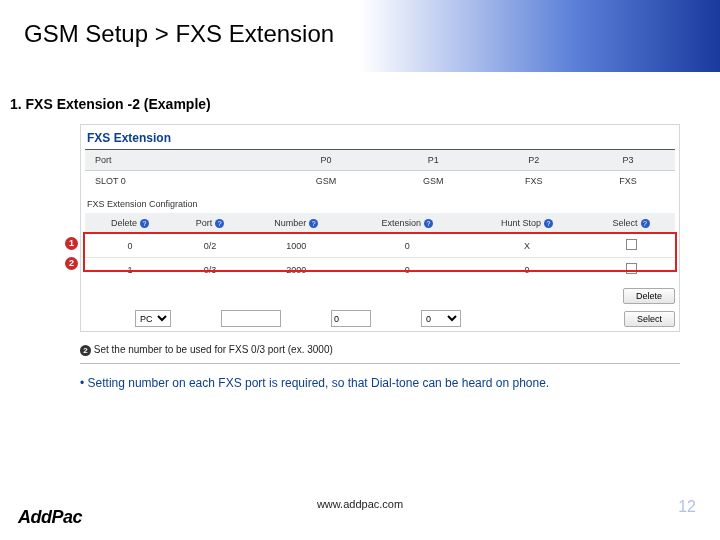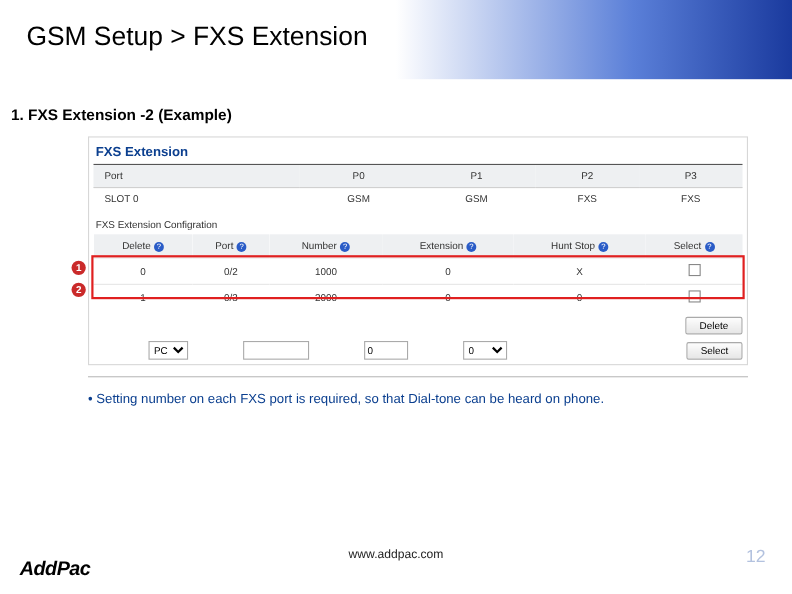--- a/index.html
+++ b/index.html
@@ -261,19 +261,20 @@
         <input class="fake-num" value="" style="">
         <input class="fake-num" style="width: 40px;" value="0">
         <select class="fake" style="width:40px"><option>0</option></select>
       </div>
       <span class="btn-gray">Select</span>
     </div>
   </div>
 </div>
 
 <div class="notes">
+  <div><span class="circ-num sm">2</span> <span>Set the number to be used for FXS 0/3 port (ex. 3000)</span></div>
   <hr class="notes-hr">
   <div class="bullet">• <span>Setting number on each FXS port is required, so that Dial-tone can be heard on phone.</span></div>
 </div>
 
 <div class="footer-logo">AddPac</div>
 <div class="footer-url">www.addpac.com</div>
 <div class="footer-page">12</div>
 
 </body></html>

